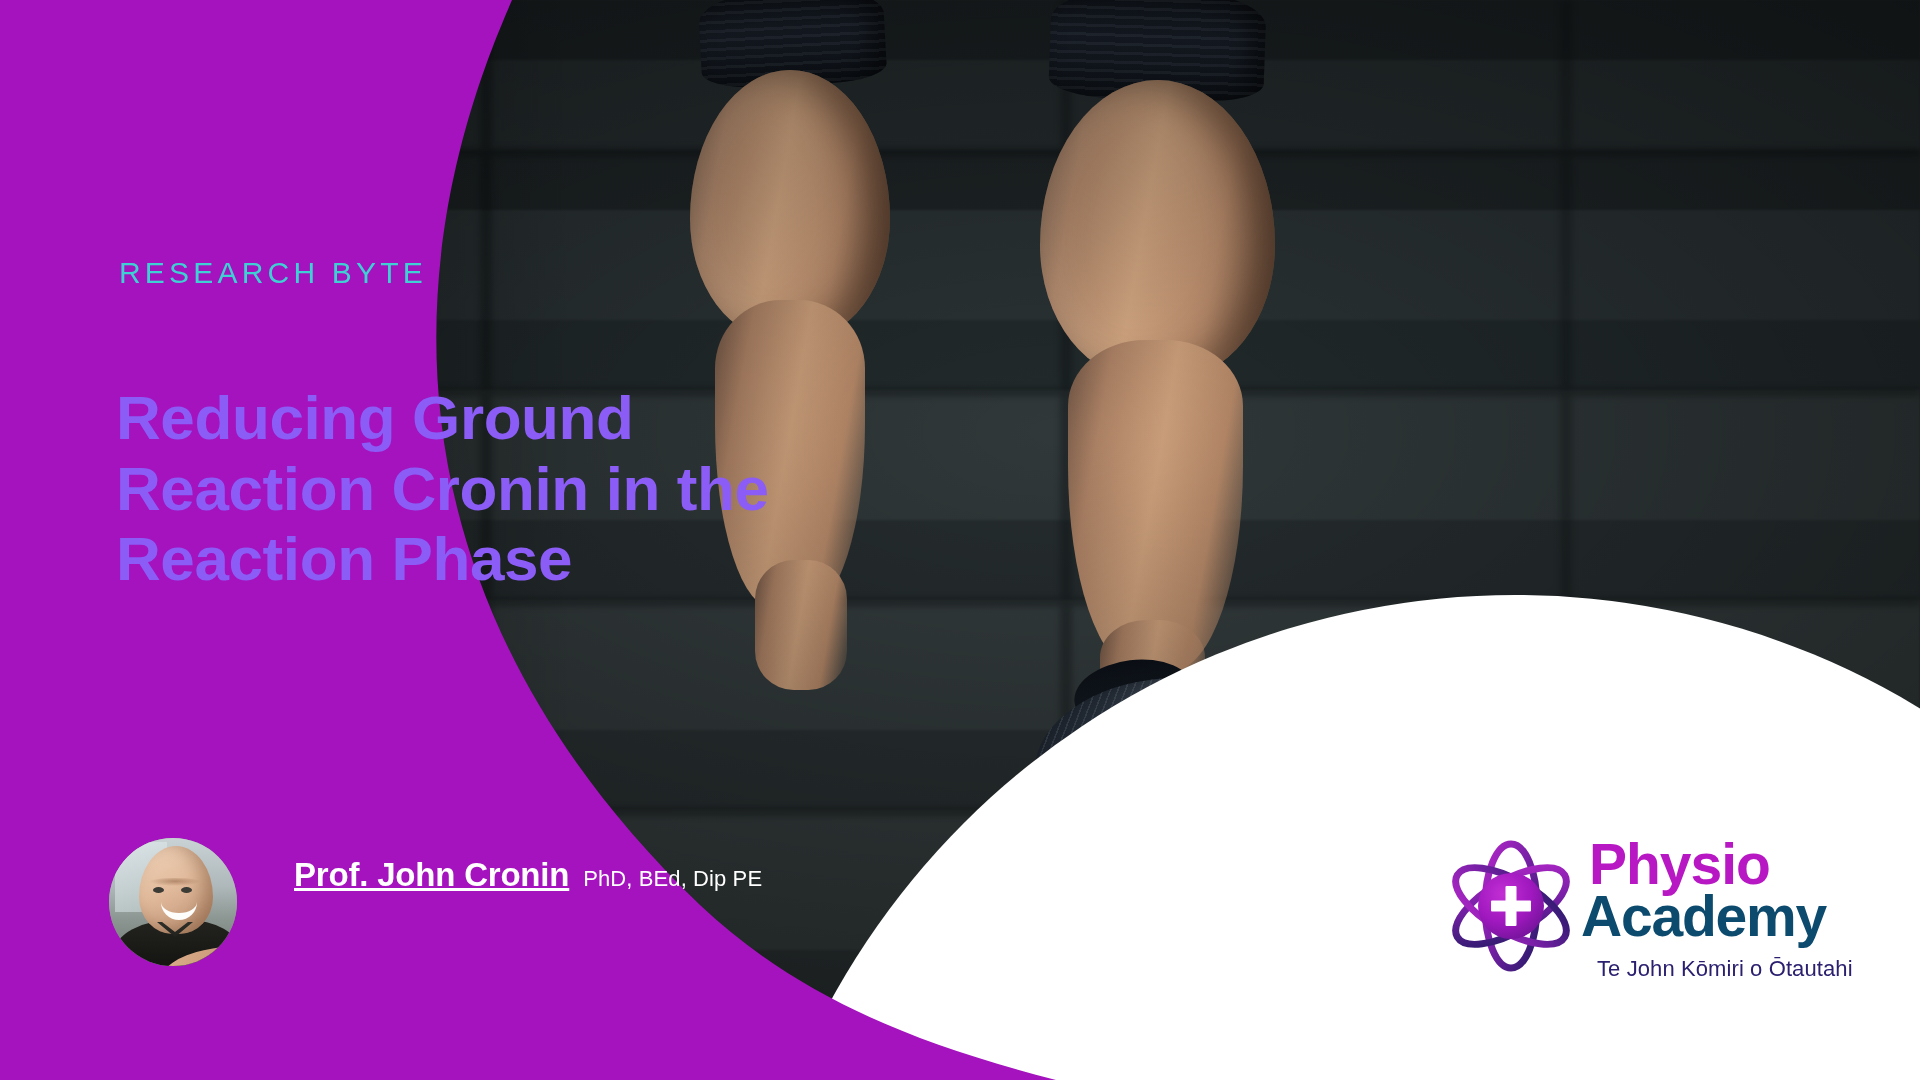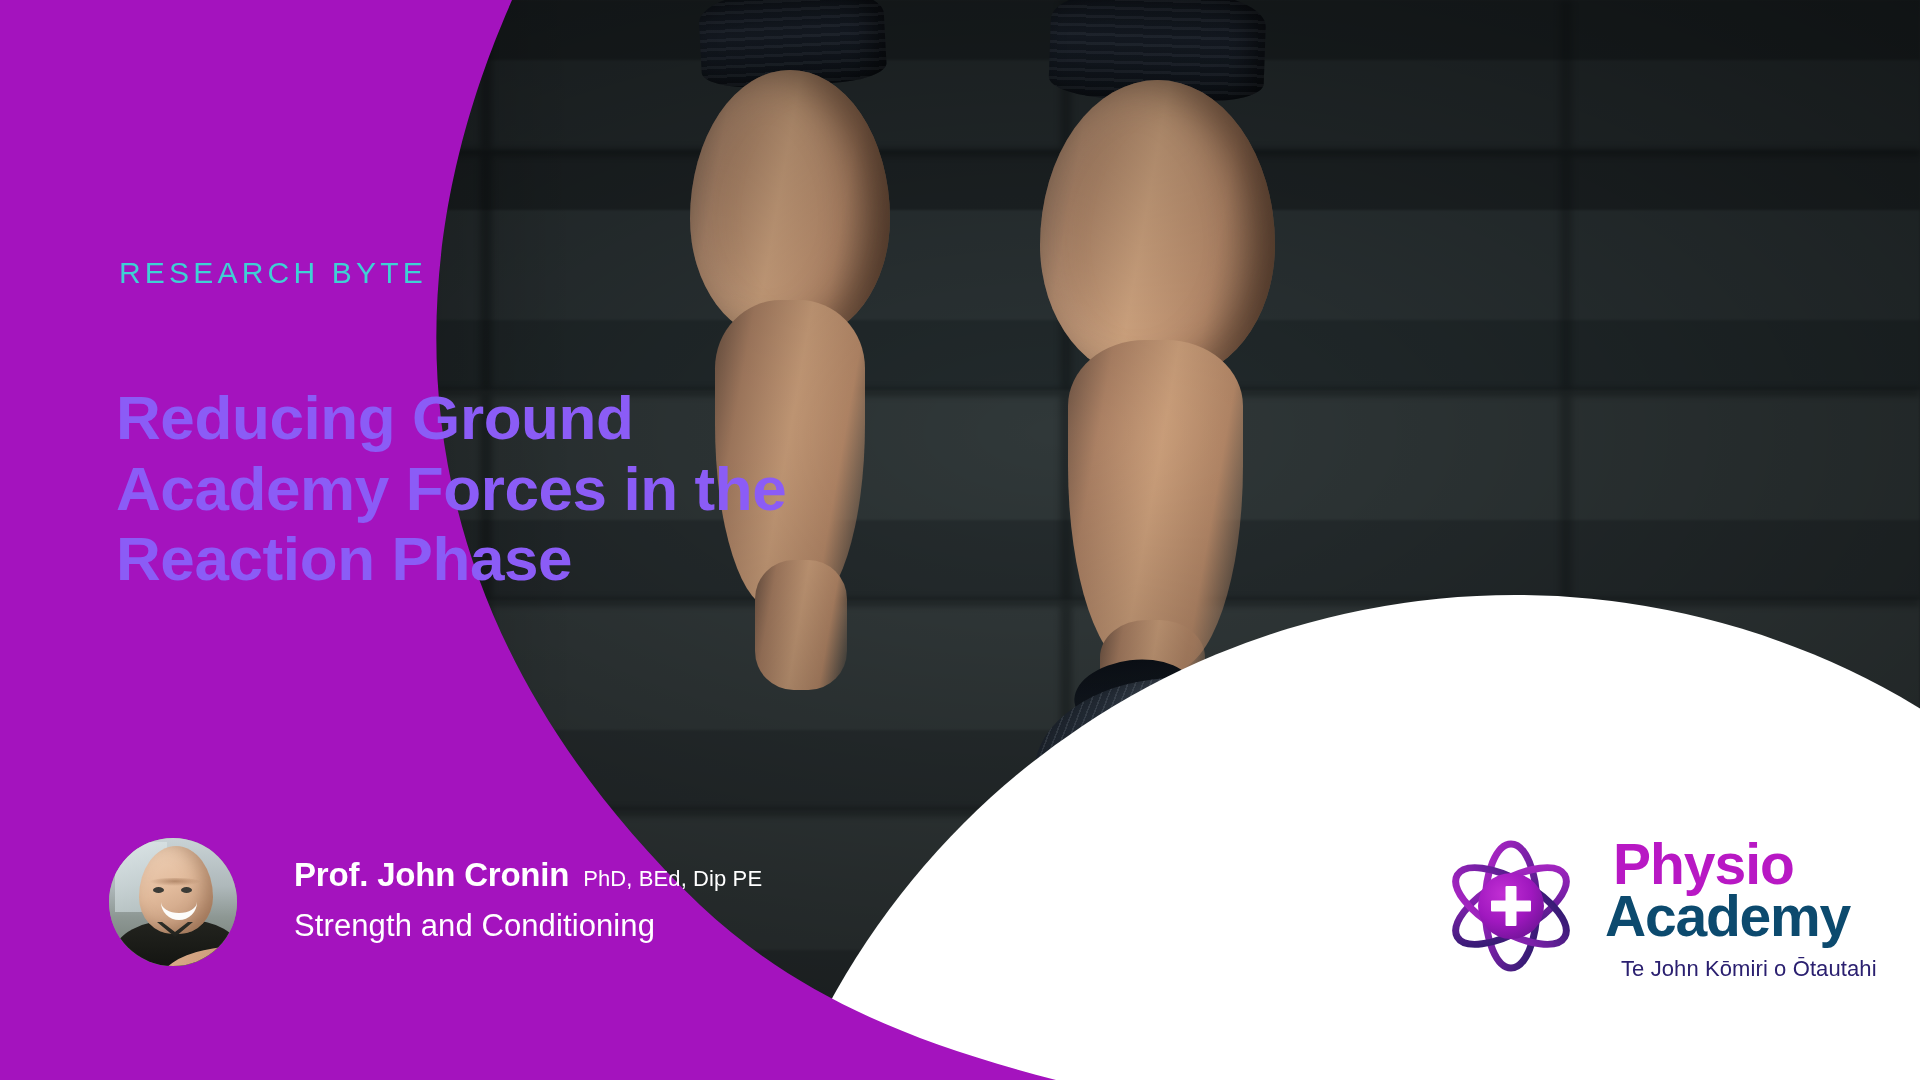--- a/index.html
+++ b/index.html
@@ -223,35 +223,35 @@
     border-radius:50% 40% 36% 60% / 60% 60% 40% 40%;
     background:linear-gradient(120deg,#dcae8c,#c18f6d);
     transform:rotate(-11deg);
   }
 
   .author-name-line {
     position:absolute; left:185px; top:18px;
     white-space:nowrap; color:#ffffff;
   }
   .author-name {
-    font-size:33px; font-weight:700; letter-spacing:-0.2px;
+    font-size:33px; font-weight:700; letter-spacing:-0.2px;text-decoration:underline;
   }
   .author-creds {
     font-size:22px; font-weight:400; margin-left:14px; letter-spacing:.1px;margin-top:46px;
   }
   .author-role {
     position:absolute; left:185px; top:70px;
     font-size:31px; font-weight:400; color:#ffffff; white-space:nowrap;
     letter-spacing:.1px;
   }
 
   
   .logo { position:absolute; left:1425px; top:830px; width:420px; height:170px; }
   .logo-atom { position:absolute; left:0; top:6px; width:140px; height:140px; }
-  .logo-words { position:absolute; left:148px; top:0; width:272px; height:170px;margin-left:24px; }
+  .logo-words { position:absolute; left:148px; top:0; width:272px; height:170px; }
   .logo-physio {
     position:absolute; left:0; top:6px;
     font-size:57px; font-weight:700; line-height:1;
     color:#b818c4; letter-spacing:-1px;
   }
   .logo-academy {
     position:absolute; left:-8px; top:58px;
     font-size:57px; font-weight:700; line-height:1;
     color:#0c4a6e; letter-spacing:-1.2px;
   }
@@ -301,42 +301,41 @@
   <div class="white-arc"></div>
 
   <div class="purple-panel"></div>
 
   <div class="content">
 
     <div class="eyebrow">RESEARCH BYTE</div>
 
     <div class="title">
       <span class="tl">Reducing Ground</span>
-      <span class="tl">Academy Forces in the</span>
+      <span class="tl">Reaction Cronin in the</span>
       <span class="tl">Reaction Phase</span>
     </div>
 
     <div class="author">
       <div class="avatar">
         <div class="av-bg"></div>
         <div class="av-bgwin"></div>
         <div class="av-shirt"></div>
         <div class="av-head"></div>
         <div class="av-brow"></div>
         <div class="av-eyeL"></div>
         <div class="av-eyeR"></div>
         <div class="av-smile"></div>
         <div class="av-collar"></div>
         <div class="av-arm"></div>
       </div>
 
       <div class="author-name-line">
         <span class="author-name">Prof. John Cronin</span><span class="author-creds">PhD, BEd, Dip PE</span>
       </div>
-      <div class="author-role">Strength and Conditioning</div>
     </div>
 
     <div class="logo">
       <svg class="logo-atom" viewBox="0 0 140 140">
         <defs>
           <linearGradient id="atomGrad" x1="0" y1="0" x2="1" y2="1">
             <stop offset="0%" stop-color="#b327c9"></stop>
             <stop offset="45%" stop-color="#7a20a8"></stop>
             <stop offset="100%" stop-color="#241a66"></stop>
           </linearGradient>

